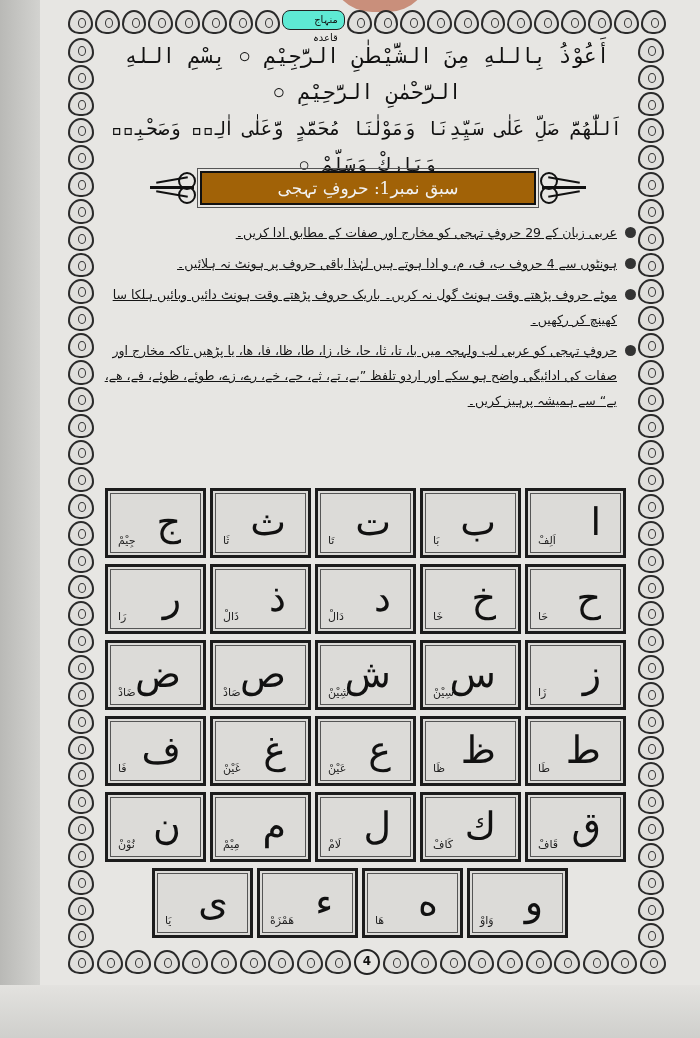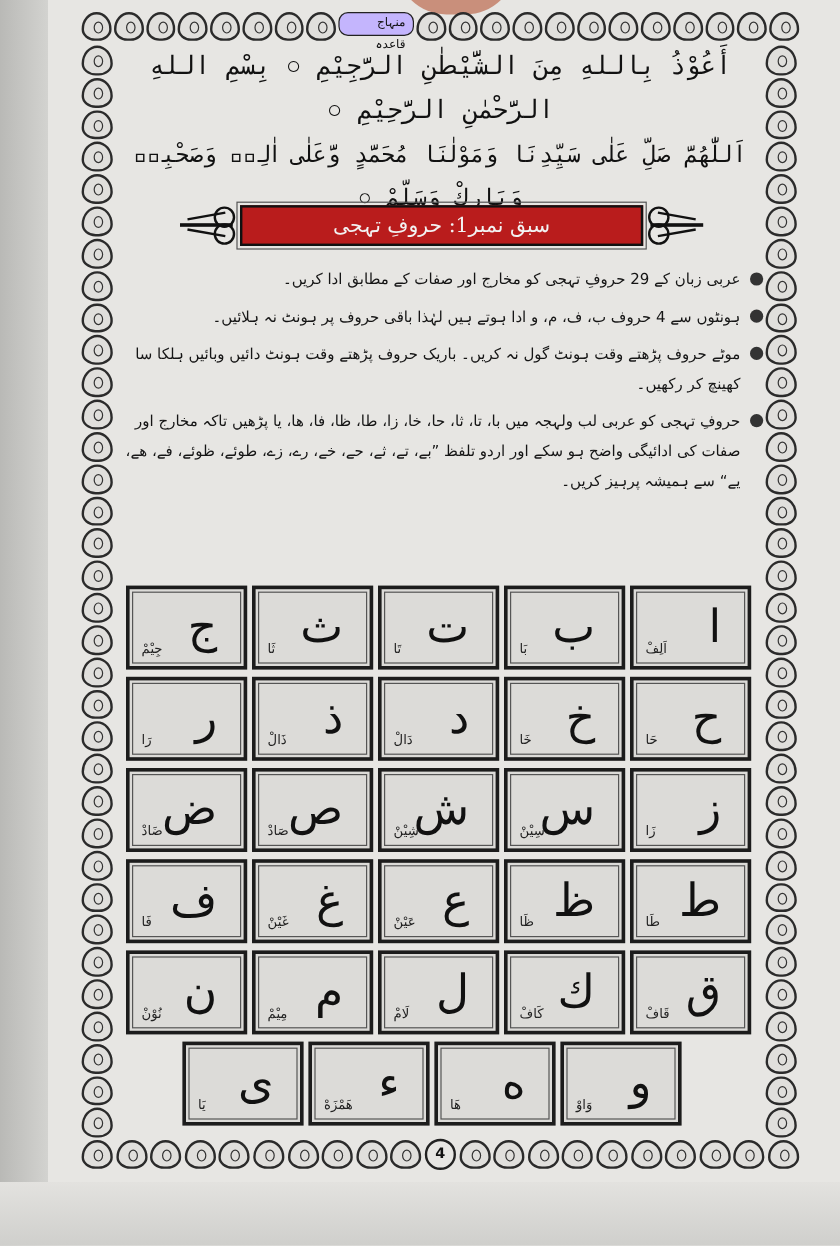--- a/index.html
+++ b/index.html
@@ -10,38 +10,38 @@
   .finger{position:absolute;left:330px;top:-30px;width:100px;height:42px;border-radius:0 0 50px 50px;background:#c98f7b;}
   .frame{position:absolute;left:68px;top:10px;width:598px;height:966px;}
   .border-strip{position:absolute;display:flex;gap:2px;}
   .border-top{left:0;top:0;width:598px;height:28px;justify-content:space-between;}
   .border-bottom{left:0;bottom:0;width:598px;height:28px;justify-content:space-between;align-items:center;}
   .border-left{left:0;top:28px;width:28px;height:910px;flex-direction:column;justify-content:space-between;}
   .border-right{right:0;top:28px;width:28px;height:910px;flex-direction:column;justify-content:space-between;}
   .orn{width:26px;height:24px;border:2px solid #2b2b2b;border-radius:50% 50% 45% 45%/60% 60% 40% 40%;box-sizing:border-box;position:relative;background:#e0dfdc;}
   .orn::after{content:"";position:absolute;left:8px;top:6px;width:6px;height:8px;border:1.5px solid #333;border-radius:50%;}
   .border-left .orn,.border-right .orn{width:26px;height:26px;}
-  .title-tag{height:18px;padding:0 6px;border:1.5px solid #222;border-radius:8px;font-size:10px;line-height:18px;background:#c4b5fd;color:#111;direction:rtl;}
+  .title-tag{height:18px;padding:0 6px;border:1.5px solid #222;border-radius:8px;font-size:10px;line-height:18px;background:#5eead4;color:#111;direction:rtl;}
   .page-num{width:22px;height:22px;border:2px solid #222;border-radius:50%;font-size:12px;font-weight:bold;text-align:center;line-height:20px;background:#e7e6e3;color:#111;}
   .inner{position:absolute;left:30px;top:30px;width:538px;height:906px;}
   .ar{direction:rtl;font-family:"DejaVu Serif",serif;color:#111;}
   .invocation{font-size:21px;text-align:center;margin:0;line-height:36px;font-family:Liberation Mono, monospace;}
   .inv1{margin-top:0;}
   .banner-row{position:absolute;top:128px;left:50px;width:440px;height:40px;display:flex;align-items:center;justify-content:space-between;}
   .banner-flourish{width:48px;height:36px;position:relative;}
   .banner-flourish .spikes{position:absolute;top:16px;left:2px;width:44px;height:3px;background:#111;}
   .banner-flourish .spikes::before,.banner-flourish .spikes::after{content:"";position:absolute;left:6px;width:32px;height:2px;background:#111;}
   .banner-flourish .spikes::before{top:-7px;transform:rotate(-10deg);}
   .banner-flourish .spikes::after{top:7px;transform:rotate(10deg);}
   .banner-flourish .curl{position:absolute;width:14px;height:14px;border:2px solid #111;border-radius:50%;}
-  .banner{flex:1;height:30px;margin:0 4px;background:#b91c1c;border:2px solid #111;outline:1px solid #555;outline-offset:2px;color:#f2f2f2;font-size:17px;text-align:center;line-height:30px;direction:rtl;font-family:"DejaVu Serif",serif;}
+  .banner{flex:1;height:30px;margin:0 4px;background:#a16207;border:2px solid #111;outline:1px solid #555;outline-offset:2px;color:#f2f2f2;font-size:17px;text-align:center;line-height:30px;direction:rtl;font-family:"DejaVu Serif",serif;}
   .bullets{position:absolute;top:180px;left:0;width:538px;}
   .bullet{display:flex;flex-direction:row-reverse;align-items:flex-start;margin-bottom:6px;}
   .dot{width:11px;height:11px;border-radius:50%;background:#333;margin-left:8px;margin-top:7px;flex:none;}
-  .btext{font-size:12.5px;line-height:25px;text-align:right;direction:rtl;font-family:"DejaVu Sans",sans-serif;color:#151515;flex:1;}
+  .btext{font-size:12.5px;line-height:25px;text-align:right;direction:rtl;font-family:"DejaVu Sans",sans-serif;color:#151515;flex:1;text-decoration:underline;}
   .grid{position:absolute;left:0;top:448px;width:528px;}
   .grow{display:flex;flex-direction:row-reverse;gap:4px;margin-bottom:6px;}
   .grow.last{justify-content:center;padding-right:24px;padding-left:20px;}
   .cell{width:101px;height:70px;border:3px solid #1c1c1c;box-sizing:border-box;position:relative;background:#dcdbd8;outline:1px solid #555;outline-offset:-6px;}
   .letter{position:absolute;right:22px;top:4px;font-size:38px;line-height:54px;font-family:"DejaVu Serif",serif;color:#111;}
   .lname{position:absolute;left:10px;bottom:8px;font-size:11px;font-family:"DejaVu Sans",sans-serif;color:#222;direction:rtl;}
 </style>
 </head>
 <body>
 

